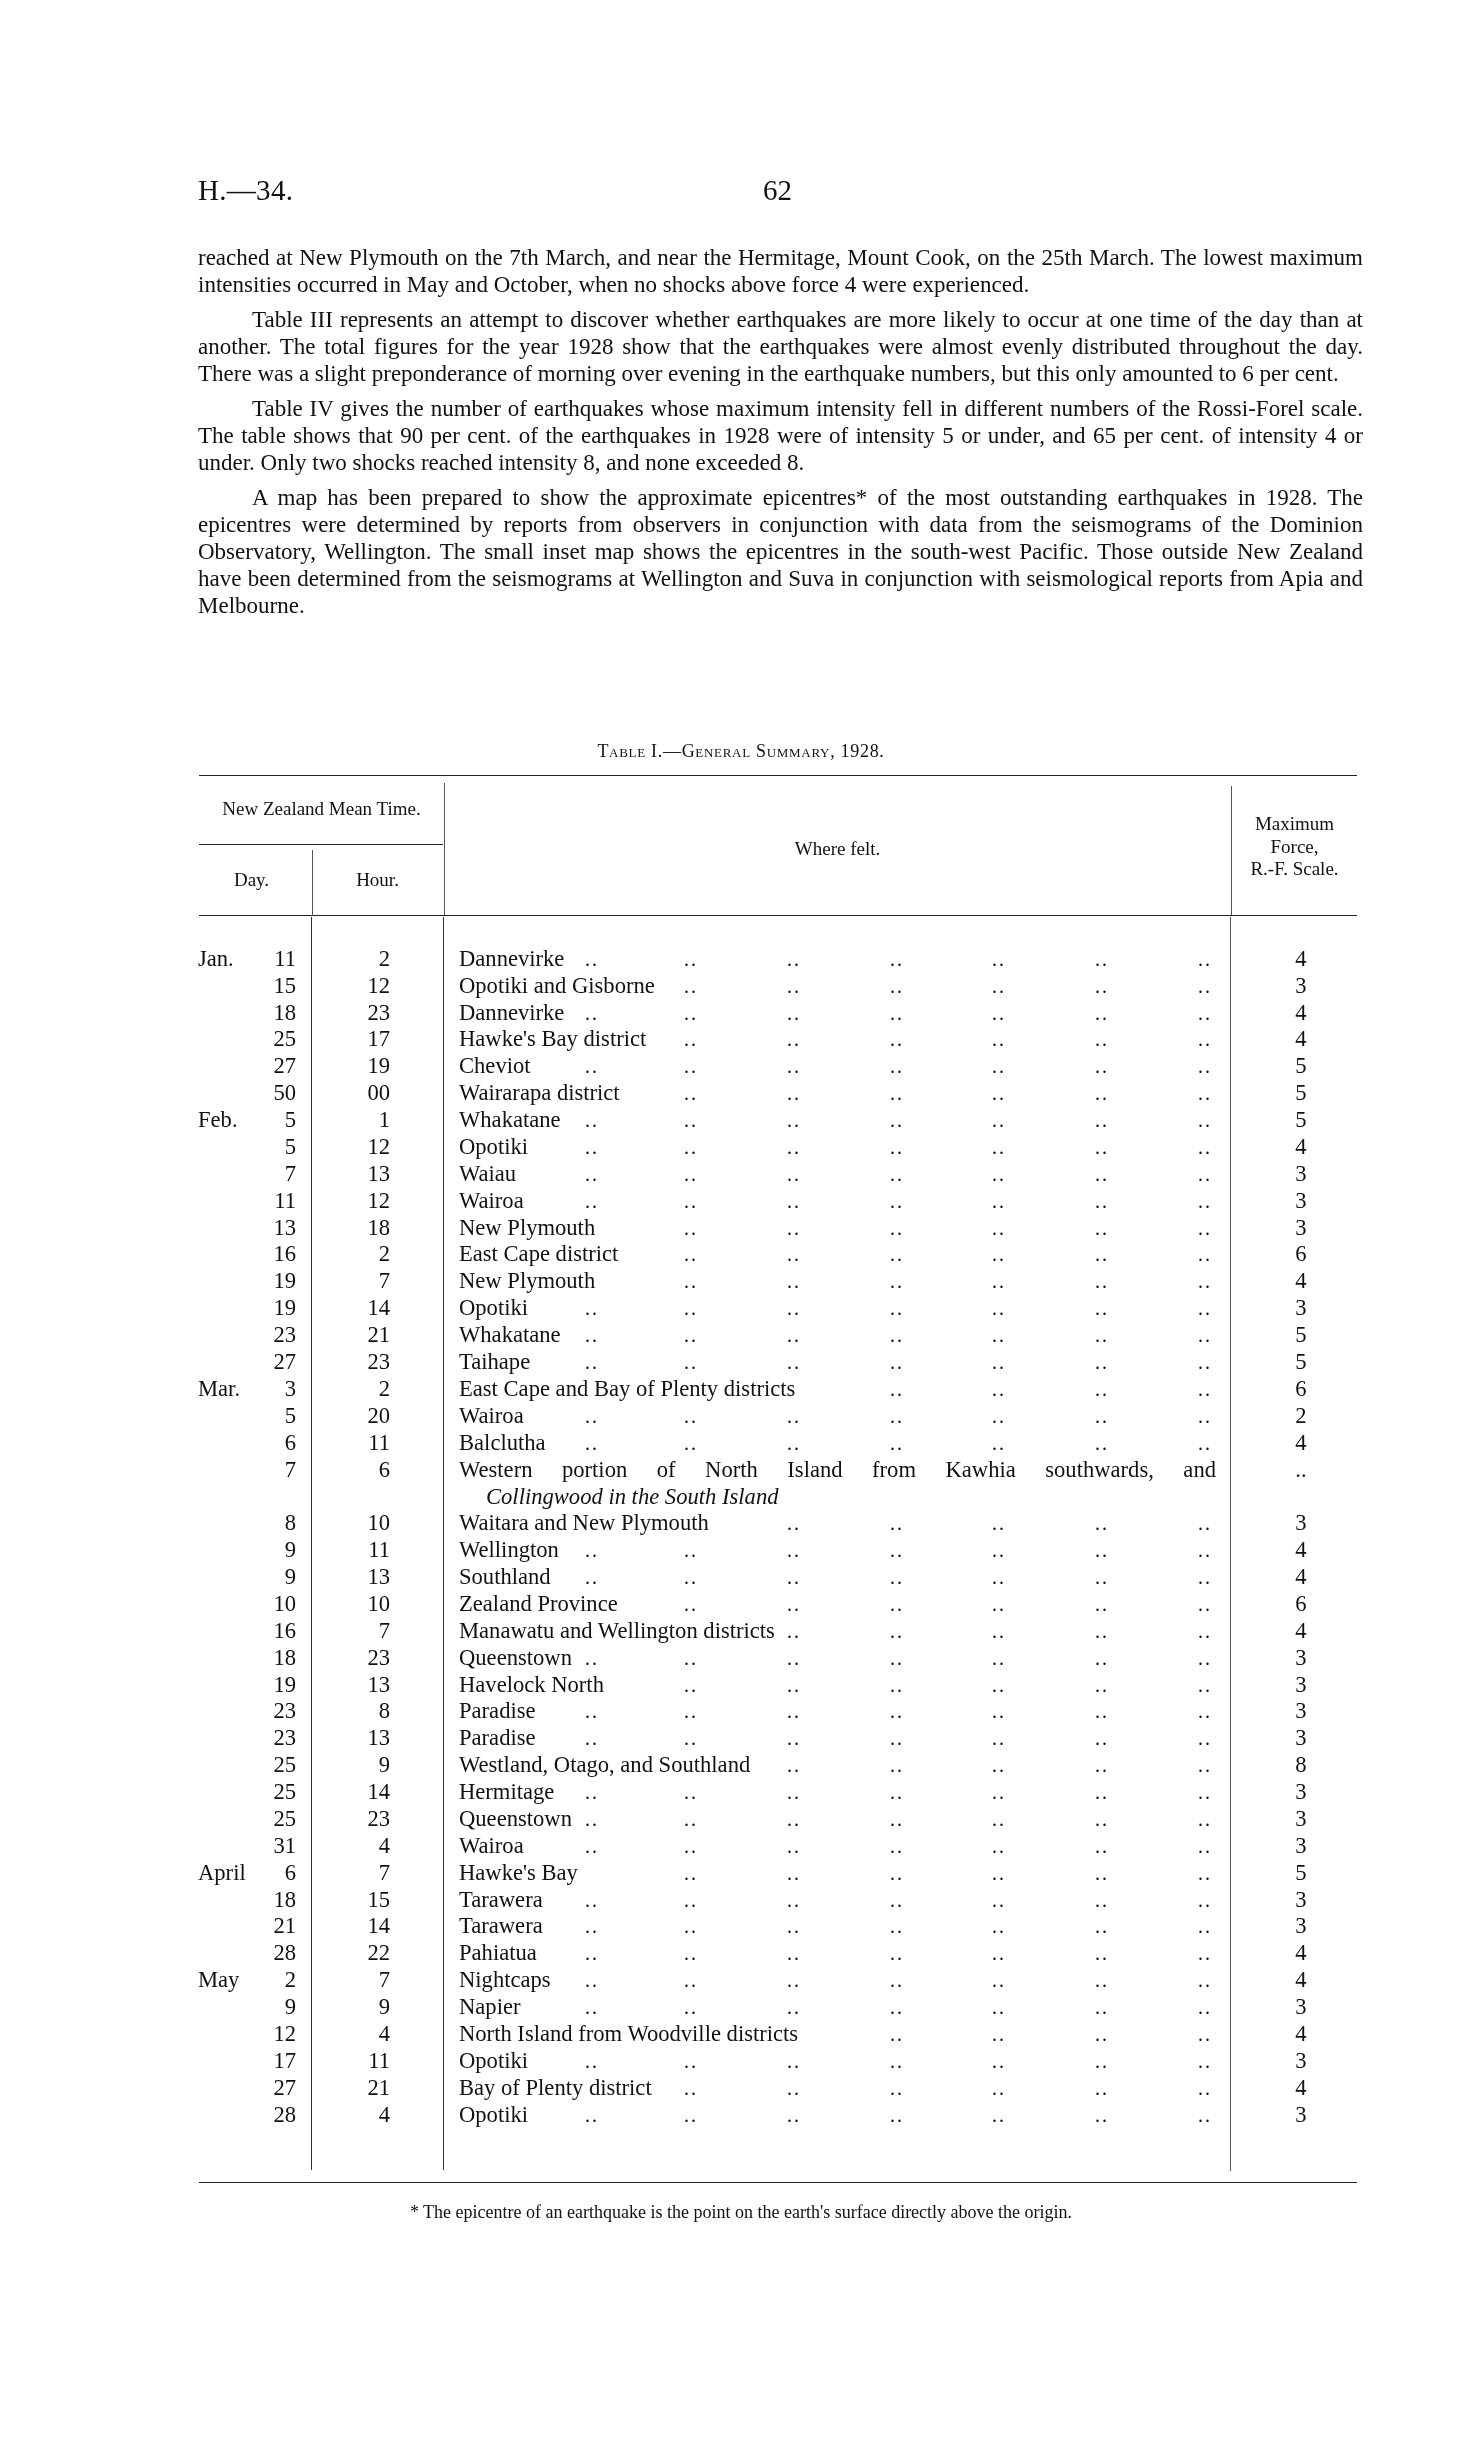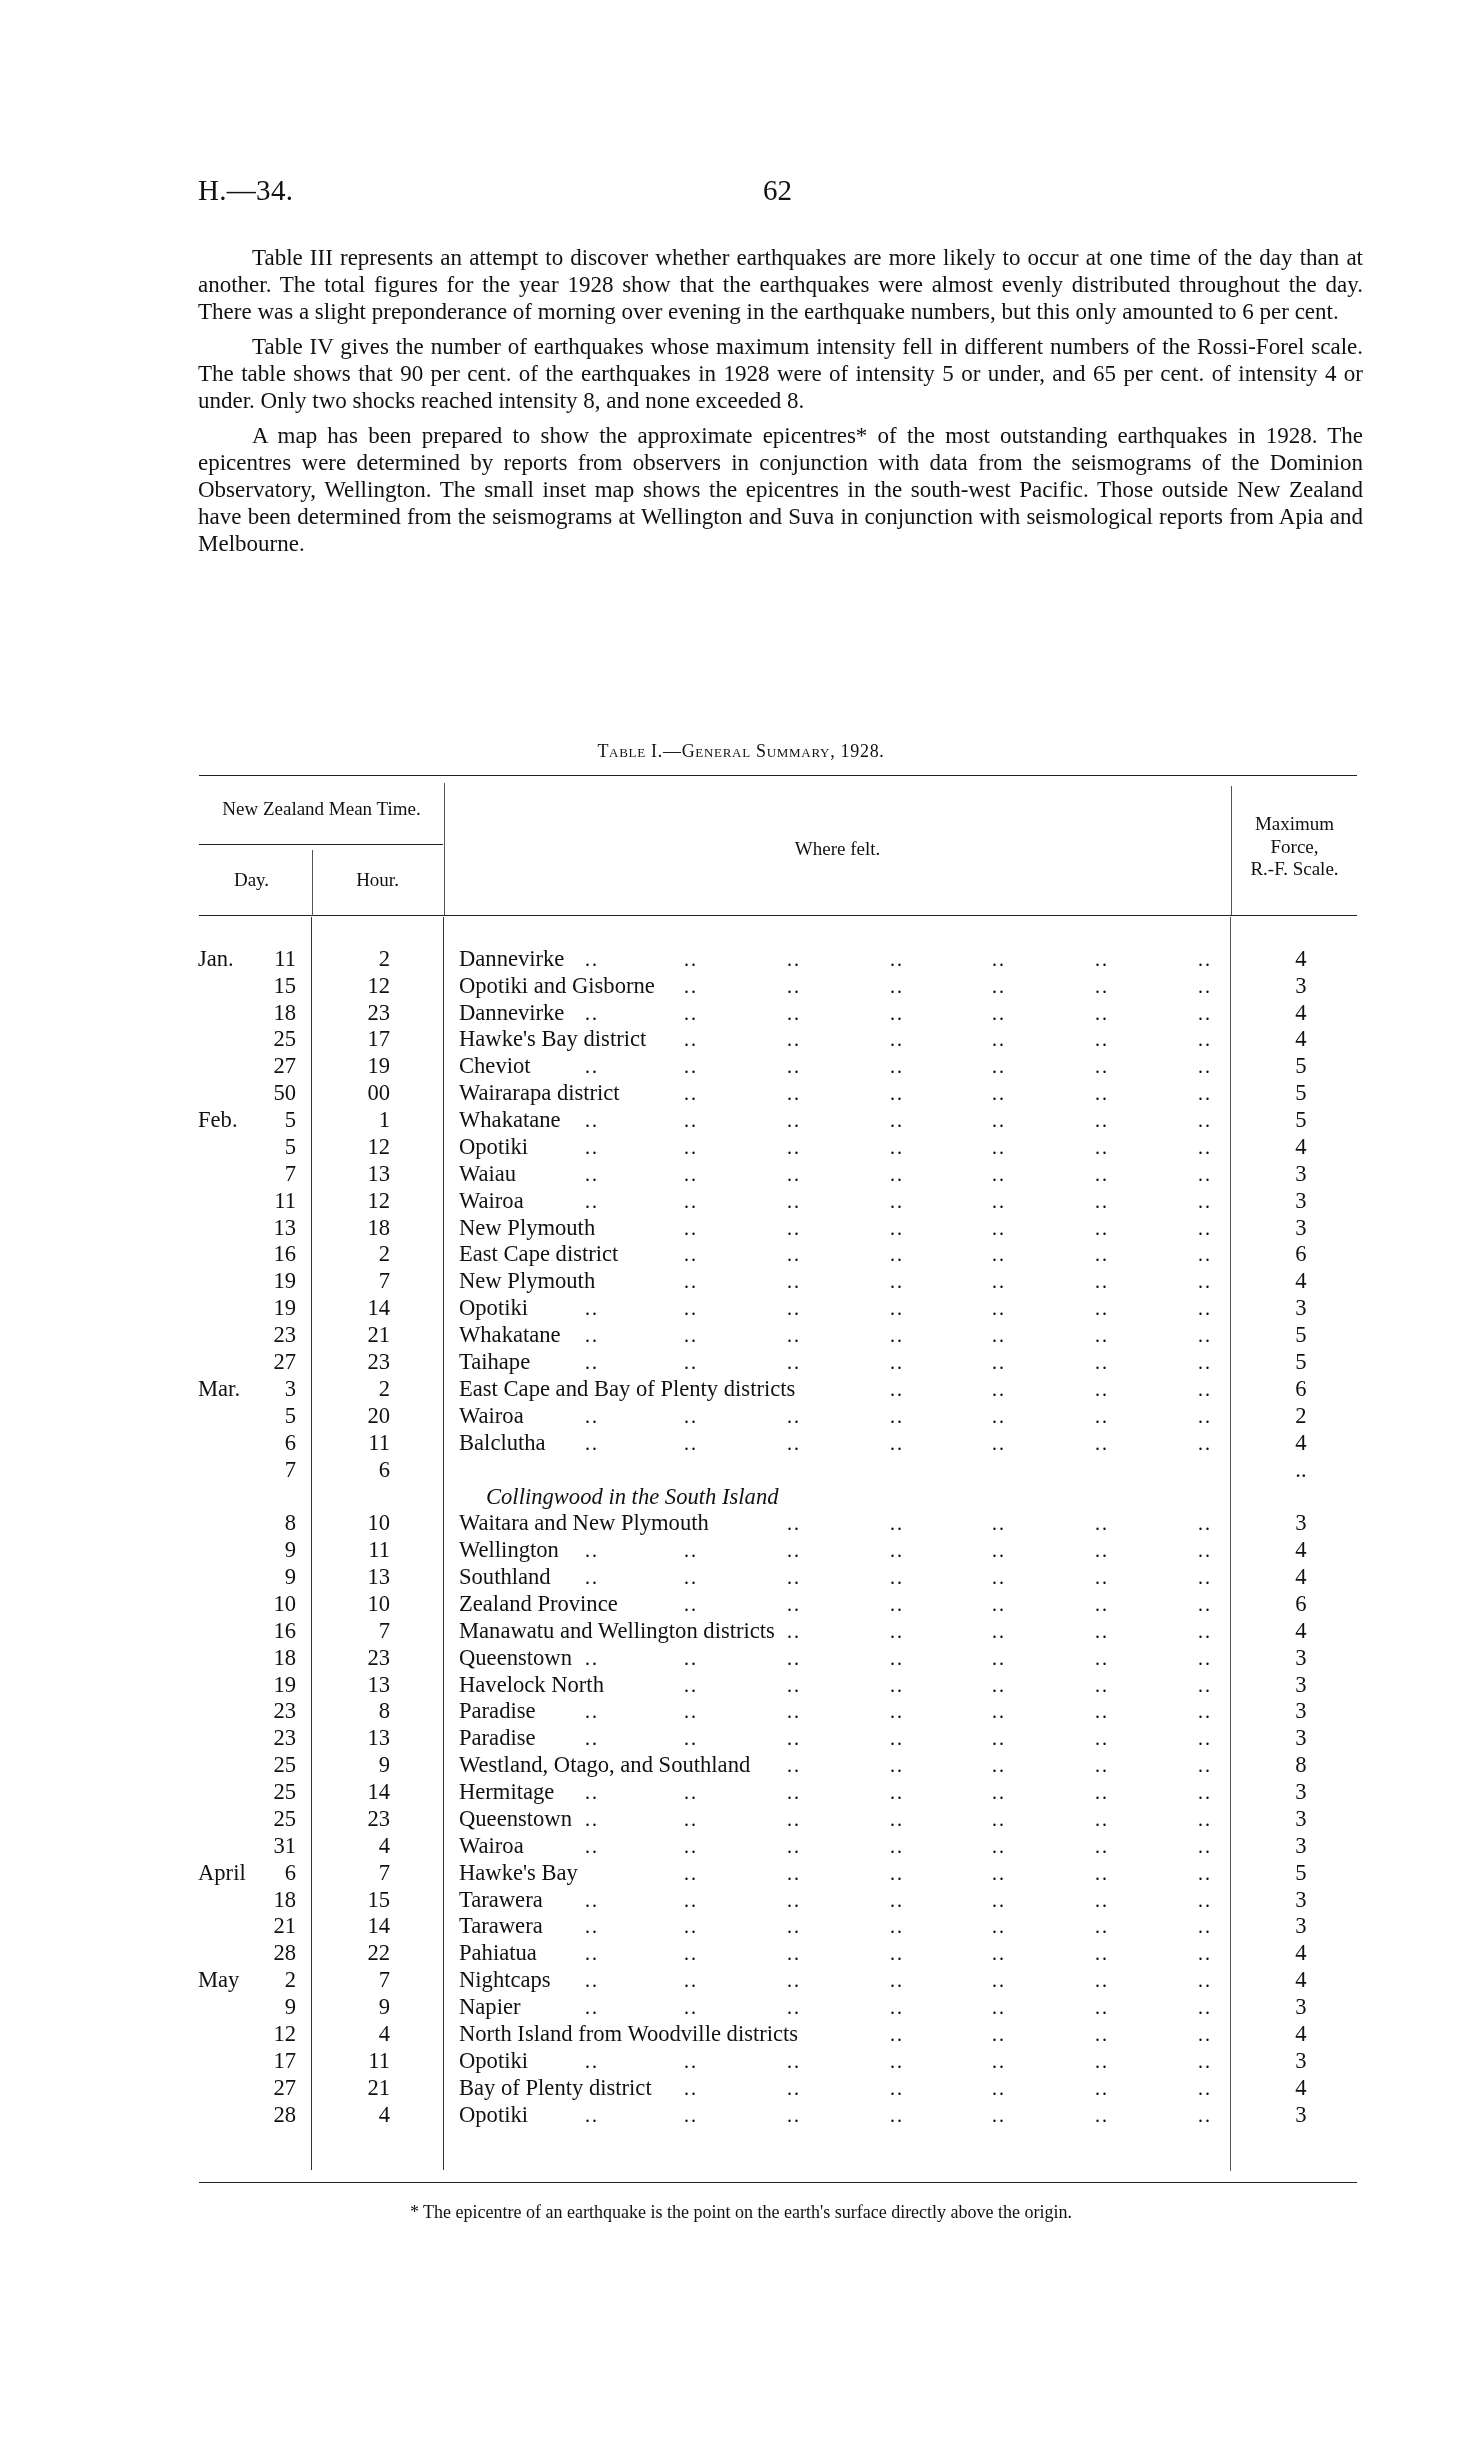--- a/index.html
+++ b/index.html
@@ -28,20 +28,21 @@
   .cont-line { position: absolute; left: 486px; white-space: nowrap; }
   #footnote { left: 0; width: 1482px; top: 2202px; text-align: center; font-size: 18px; }
 </style>
 </head>
 <body>
 
 <div id="running-head" class="abs">H.—34.</div>
 <div id="page-number" class="abs">62</div>
 
 <div id="body-text" class="abs">
+  <p class="cont">reached at New Plymouth on the 7th March, and near the Hermitage, Mount Cook, on the 25th March. The lowest maximum intensities occurred in May and October, when no shocks above force 4 were experienced.</p>
   <p>Table III represents an attempt to discover whether earthquakes are more likely to occur at one time of the day than at another. The total figures for the year 1928 show that the earthquakes were almost evenly distributed throughout the day. There was a slight preponderance of morning over evening in the earthquake numbers, but this only amounted to 6 per cent.</p>
   <p>Table IV gives the number of earthquakes whose maximum intensity fell in different numbers of the Rossi-Forel scale. The table shows that 90 per cent. of the earthquakes in 1928 were of intensity 5 or under, and 65 per cent. of intensity 4 or under. Only two shocks reached intensity 8, and none exceeded 8.</p>
   <p>A map has been prepared to show the approximate epicentres* of the most outstanding earthquakes in 1928. The epicentres were determined by reports from observers in conjunction with data from the seismograms of the Dominion Observatory, Wellington. The small inset map shows the epicentres in the south-west Pacific. Those outside New Zealand have been determined from the seismograms at Wellington and Suva in conjunction with seismological reports from Apia and Melbourne.</p>
 </div>
 
 <div id="table-title" class="abs">Table I.—General Summary, 1928.</div>
 
 <div>
   <div class="hline" style="left:199px; width:1158px; top:775px;"></div>
   <div class="hline" style="left:199px; width:244px; top:844px; border-top-width:1px;"></div>
@@ -304,20 +305,21 @@
         <span class="dot" style="left: 684px;">..</span>
         <span class="dot" style="left: 787px;">..</span>
         <span class="dot" style="left: 890px;">..</span>
         <span class="dot" style="left: 992px;">..</span>
         <span class="dot" style="left: 1095px;">..</span>
         <span class="dot" style="left: 1198px;">..</span>
       </div>
       <div class="row" style="top: 1457px;">
         <span class="c-day">7</span>
         <span class="c-hour">6</span>
+        <span class="c-place full">Western portion of North Island from Kawhia southwards, and</span>
         <span class="c-force">..</span>
         <span class="cont-line" style="top: 27px; font-style: italic;">Collingwood in the South Island</span>
       </div>
       <div class="row" style="top: 1510px;">
         <span class="c-day">8</span>
         <span class="c-hour">10</span>
         <span class="c-place">Waitara and New Plymouth</span>
         <span class="c-force">3</span>
         <span class="dot" style="left: 787px;">..</span>
         <span class="dot" style="left: 890px;">..</span>

